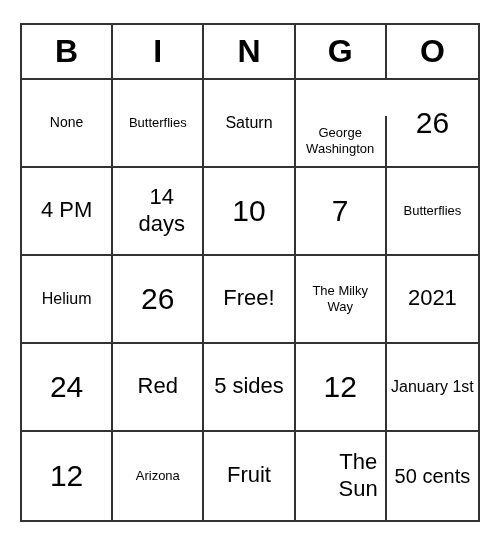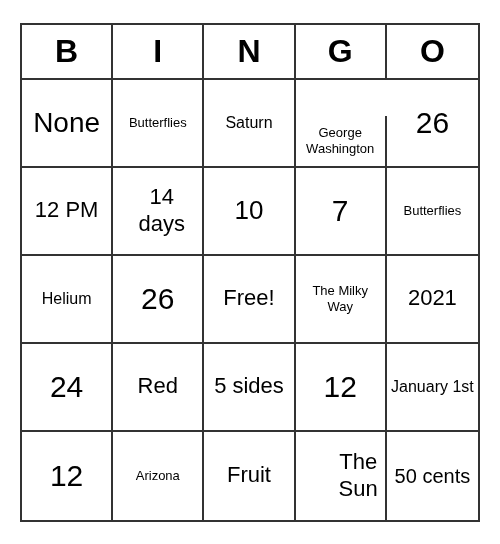--- a/index.html
+++ b/index.html
@@ -72,28 +72,28 @@
 
 <div class="bingo-card">
   <div class="bingo-header">
   <div class="bingo-header-cell">B</div>
       <div class="bingo-header-cell">I</div>
       <div class="bingo-header-cell">N</div>
       <div class="bingo-header-cell">G</div>
       <div class="bingo-header-cell">O</div>
     </div>
   <div class="bingo-grid">
-  <div class="bingo-cell" style="font-size: 28px;">None</div>
+  <div class="bingo-cell" style="font-size: 14px;">None</div>
       <div class="bingo-cell" style="font-size: 13px;">Butterflies</div>
       <div class="bingo-cell" style="font-size: 16px;">Saturn</div>
       <div class="bingo-cell" style="font-size: 13px; margin-top: 36px;">George Washington</div>
       <div class="bingo-cell" style="font-size: 30px;">26</div>
-      <div class="bingo-cell" style="font-size: 22px;">12 PM</div>
+      <div class="bingo-cell" style="font-size: 22px;">4 PM</div>
       <div class="bingo-cell" style="font-size: 22px; padding-left: 12px;">14 days</div>
-      <div class="bingo-cell" style="font-size: 26px;">10</div>
+      <div class="bingo-cell" style="font-size: 30px;">10</div>
       <div class="bingo-cell" style="font-size: 30px;">7</div>
       <div class="bingo-cell" style="font-size: 13px;">Butterflies</div>
       <div class="bingo-cell" style="font-size: 16px;">Helium</div>
       <div class="bingo-cell" style="font-size: 30px;">26</div>
       <div class="bingo-cell" style="font-size: 22px;">Free!</div>
       <div class="bingo-cell" style="font-size: 13px;">The Milky Way</div>
       <div class="bingo-cell" style="font-size: 22px;">2021</div>
       <div class="bingo-cell" style="font-size: 30px;">24</div>
       <div class="bingo-cell" style="font-size: 22px;">Red</div>
       <div class="bingo-cell" style="font-size: 22px;">5 sides</div>

